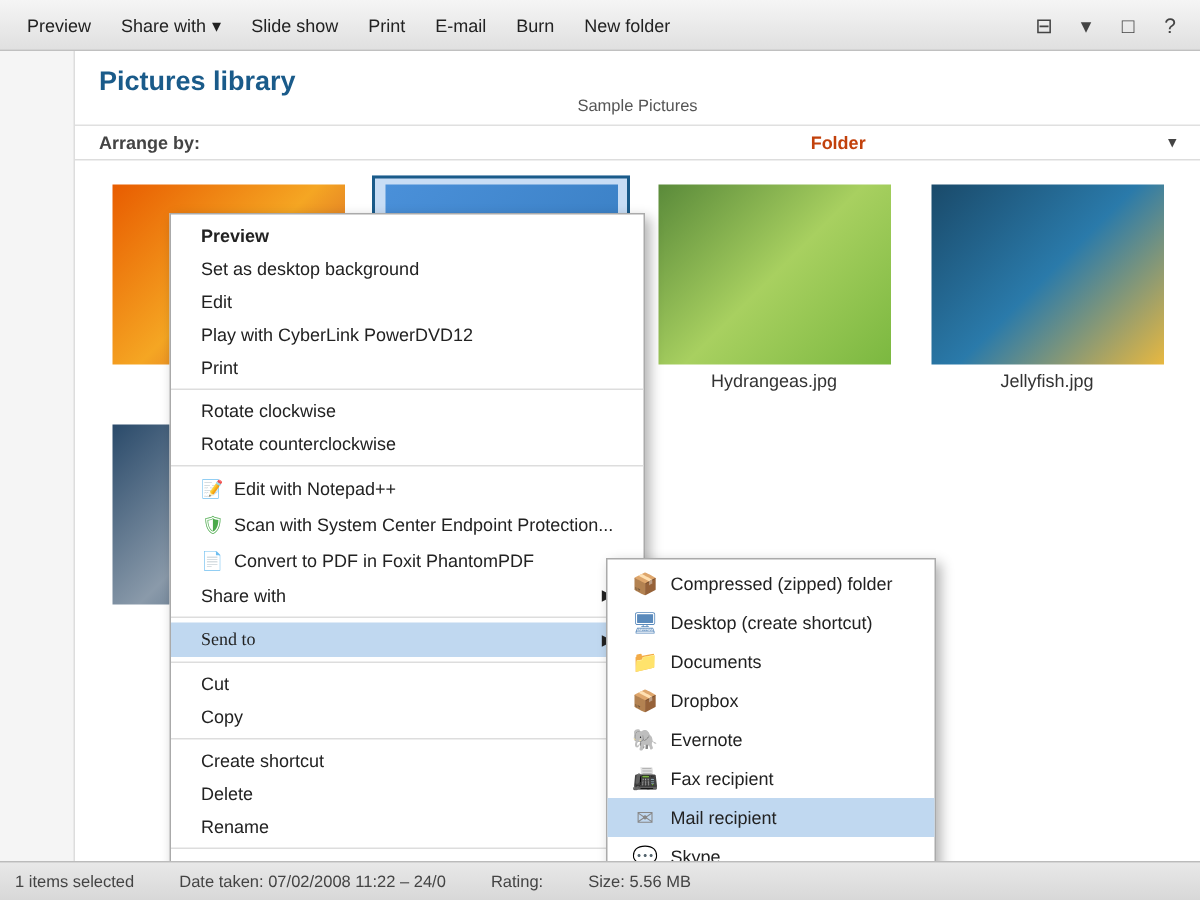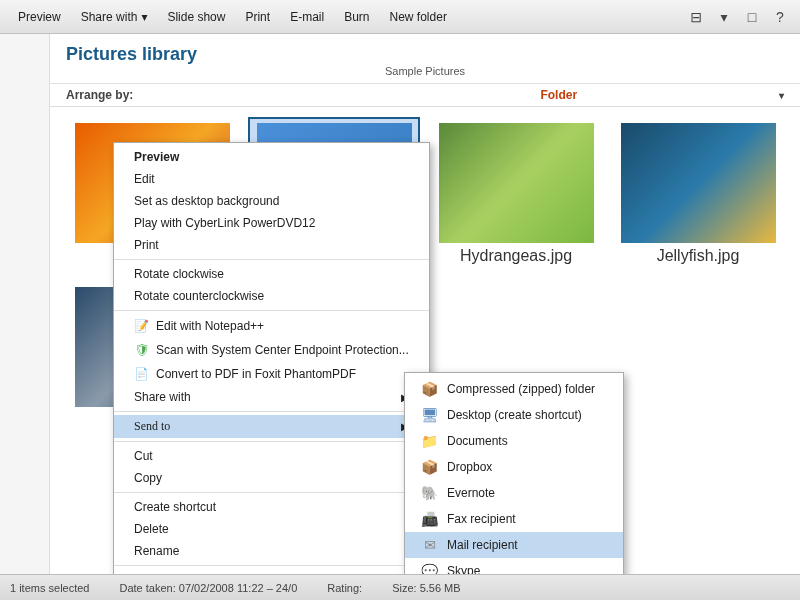--- a/index.html
+++ b/index.html
@@ -50,21 +50,21 @@
     
     .photo-grid {
       display: grid; grid-template-columns: repeat(4, 1fr);
       gap: 10px; padding: 10px 16px;
     }
     .photo-item {
       display: flex; flex-direction: column; align-items: center;
       cursor: pointer; border: 2px solid transparent; padding: 4px;
     }
     .photo-item.selected { border-color: #1a5b8a; background: #c8ddf5; }
-    .photo-label { font-size: 16px; color: #333; margin-top: 4px; text-align: center; }
+    .photo-label { font-size: 12px; color: #333; margin-top: 4px; text-align: center; }
 
     
     .img-chrysanthemum { background: linear-gradient(135deg, #e85c00, #f5a623, #c0392b); width: 155px; height: 120px; }
     .img-blue { background: linear-gradient(135deg, #4a90d9, #357abd); width: 155px; height: 120px; }
     .img-hydrangeas { background: linear-gradient(135deg, #5a8a3a, #a8d060, #7bb840); width: 155px; height: 120px; }
     .img-jellyfish { background: linear-gradient(135deg, #1a4a6a, #2a7aaa, #e8b840); width: 155px; height: 120px; }
     .img-penguins { background: linear-gradient(135deg, #2a4a6a, #8a9aaa, #1a3a5a); width: 155px; height: 120px; }
     .img-tulips { background: linear-gradient(135deg, #e8c800, #f0a000, #5a8820); width: 155px; height: 120px; }
 
     
@@ -178,22 +178,22 @@
         <div class="photo-label"></div>
       </div>
       <div class="photo-item">
         <div class="img-tulips"></div>
         <div class="photo-label">Tulips.jpg</div>
       </div>
     </div>
 
     <div class="context-menu">
       <div class="ctx-item bold">Preview</div>
+      <div class="ctx-item">Set as desktop background</div>
       <div class="ctx-item">Edit</div>
-      <div class="ctx-item">Set as desktop background</div>
       <div class="ctx-item">Play with CyberLink PowerDVD12</div>
       <div class="ctx-item">Print</div>
       <div class="ctx-sep"></div>
       <div class="ctx-item">Rotate clockwise</div>
       <div class="ctx-item">Rotate counterclockwise</div>
       <div class="ctx-sep"></div>
       <div class="ctx-item">
         <span class="ctx-icon icon-notepad">📝</span>
         Edit with Notepad++
       </div>

